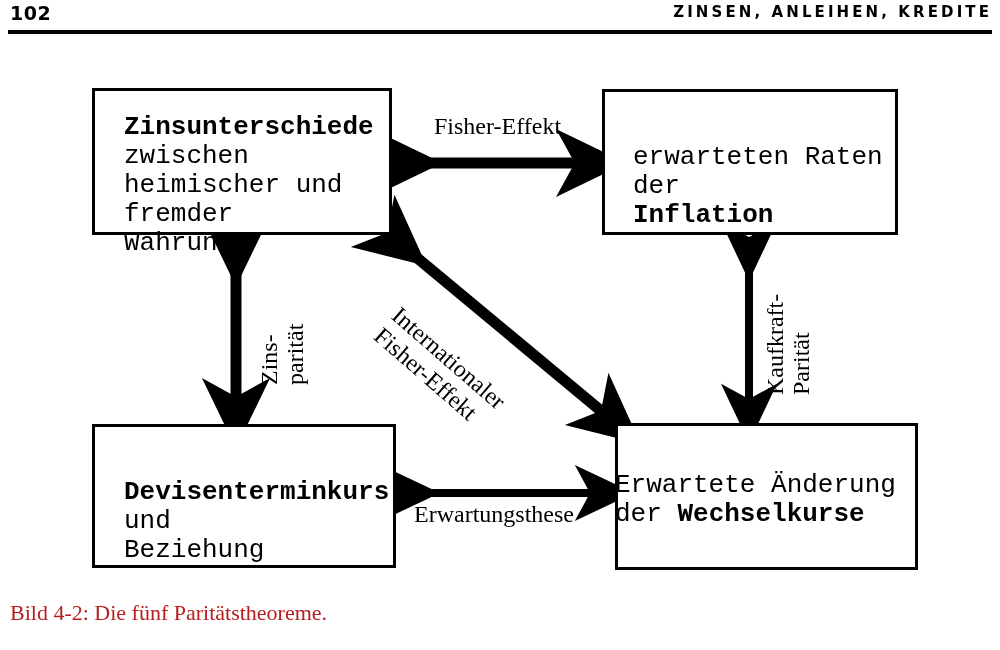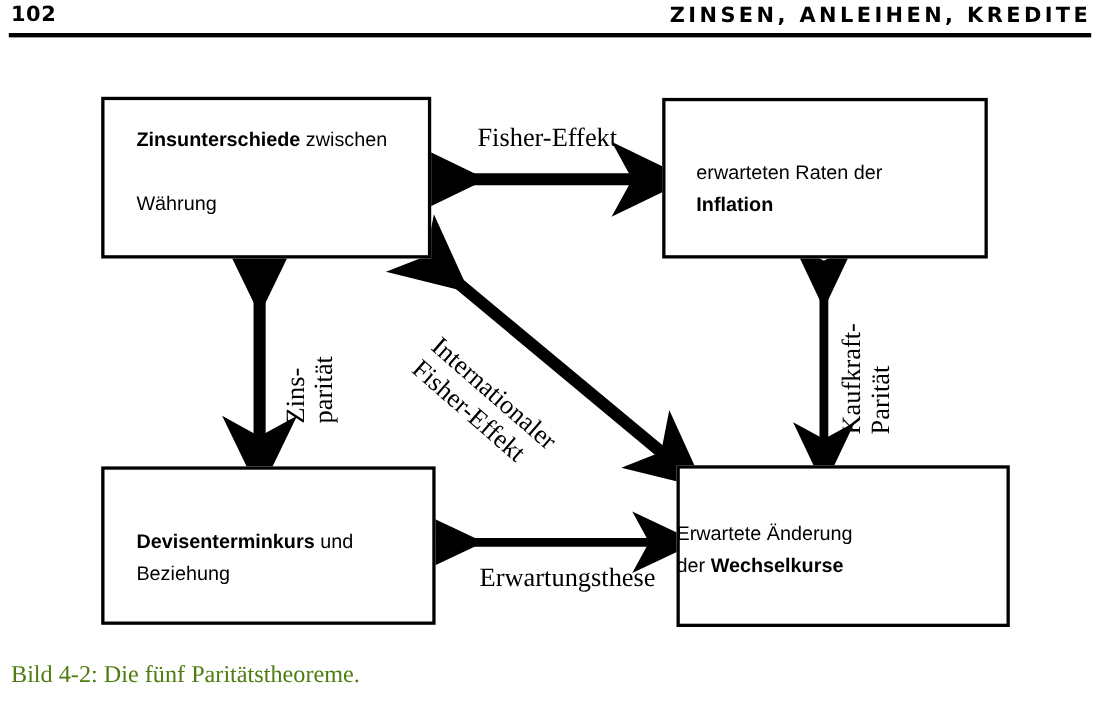--- a/index.html
+++ b/index.html
@@ -31,21 +31,21 @@
     font-family: "DejaVu Sans", sans-serif;
     font-size: 19px;
     font-weight: bold;
     letter-spacing: 0.5px;
   }
   .running-head {
     position: absolute;
     right: 8px;
     top: 3px;
     font-family: "DejaVu Sans", sans-serif;
-    font-size: 19px;
+    font-size: 15px;
     font-weight: bold;
     letter-spacing: 3.1px;
   }
   .header-rule {
     position: absolute;
     left: 8px;
     top: 30px;
     width: 984px;
     height: 4px;
     background: #000000;
@@ -67,22 +67,22 @@
 
   
   .node-box {
     position: absolute;
     border: 3px solid #000000;
     background: #ffffff;
     box-sizing: border-box;
   }
   .node-text {
     position: absolute;
-    font-family: Liberation Sans, sans-serif;
-    font-size: 18px;
+    font-family: Liberation Mono, monospace;
+    font-size: 26px;
     line-height: 29px;
     color: #000000;
   }
   .node-text b { font-weight: bold; }
 
   #box-top-left    { left: 92px;  top: 54px;  width: 300px; height: 147px; }
   #box-top-right   { left: 602px; top: 55px;  width: 296px; height: 146px; }
   #box-bottom-left { left: 92px;  top: 390px; width: 304px; height: 144px; }
   #box-bottom-right{ left: 615px; top: 389px; width: 303px; height: 147px; }
 
@@ -93,21 +93,21 @@
 
   
   .arrow-label {
     position: absolute;
     font-family: "Liberation Serif", serif;
     font-size: 24px;
     color: #000000;
     white-space: nowrap;
   }
   #label-fisher       { left: 434px; top: 79px; }
-  #label-erwartung    { left: 436px; top: 467px; margin-top: 12px; }
+  #label-erwartung    { left: 414px; top: 467px; }
 
   .arrow-label-rot {
     position: absolute;
     font-family: "Liberation Serif", serif;
     font-size: 24px;
     line-height: 26px;
     color: #000000;
     white-space: nowrap;
     transform-origin: 0 0;
   }
@@ -128,21 +128,21 @@
     line-height: 27px;
   }
 
   
   .caption {
     position: absolute;
     left: 10px;
     top: 600px;
     font-family: "Liberation Serif", serif;
     font-size: 22px;
-    color: #4d7c0f;
+    color: #b91c1c;
   }
 </style>
 </head>
 <body>
 
 <div class="page-header">
   <div class="folio">102</div>
   <div class="running-head">ZINSEN, ANLEIHEN, KREDITE</div>
   <div class="header-rule"></div>
 </div>
@@ -170,21 +170,21 @@
     <line x1="408" y1="459" x2="602" y2="459" stroke="#000000" stroke-width="8" marker-start="url(#ah-thin)" marker-end="url(#ah-thin)"></line>
   </svg>
 
   <div class="node-box" id="box-top-left"></div>
   <div class="node-box" id="box-top-right"></div>
   <div class="node-box" id="box-bottom-left"></div>
   <div class="node-box" id="box-bottom-right"></div>
 
   <div class="node-text" id="text-top-left">
     <b>Zinsunterschiede</b><span> zwischen</span><br>
-    <br>
+    <span>heimischer und fremder</span><br>
     <span>Währung</span>
   </div>
 
   <div class="node-text" id="text-top-right">
     <br>
     <span>erwarteten Raten der</span><br>
     <b>Inflation</b>
   </div>
 
   <div class="node-text" id="text-bottom-left">

